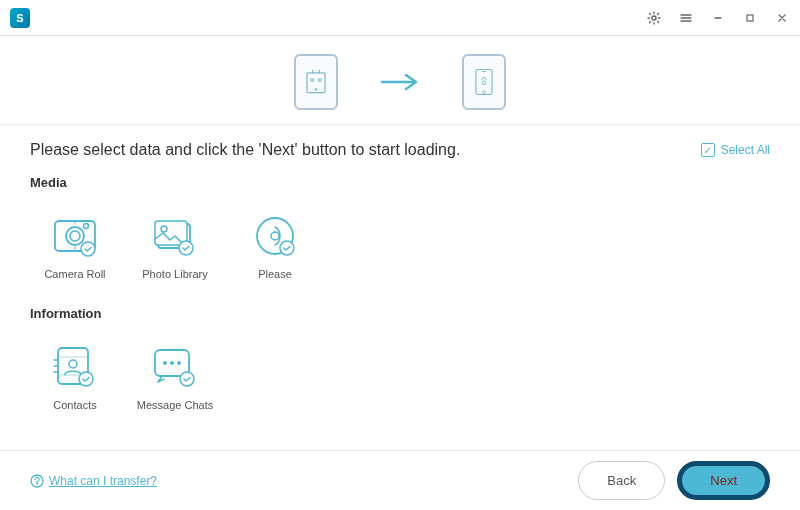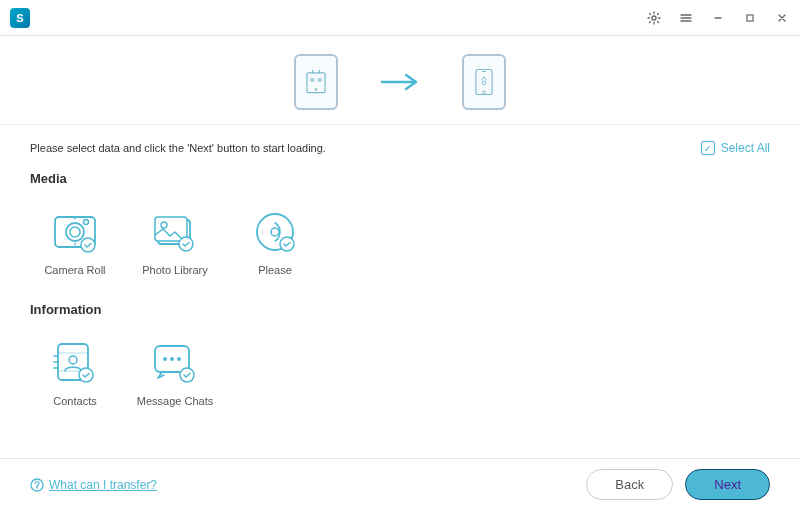--- a/index.html
+++ b/index.html
@@ -116,21 +116,21 @@
     }
 
     
     .instruction-row {
       display: flex;
       align-items: center;
       justify-content: space-between;
       margin-bottom: 16px;
     }
     .instruction-text {
-      font-size: 11px;
+      font-size: 16px;
       color: #333;
       font-weight: 500;
     }
     .select-all-container {
       display: flex;
       align-items: center;
       gap: 6px;
       cursor: pointer;
     }
     .select-all-checkbox {
@@ -220,22 +220,22 @@
       border: none;
       font-family: inherit;
     }
     .btn-back {
       background: #fff;
       color: #555;
       border: 1px solid #ccc;
     }
     .btn-next {
       background: #4db8d4;
-      color: #4c1d95;
-      border: 1px solid #0c4a6e;
+      color: #7f1d1d;
+      border: 5px solid #0c4a6e;
     }
   </style>
 </head>
 <body>
 
 <div class="title-bar">
   <div class="title-bar-left">
     <div class="app-icon">S</div>
   </div>
   <div class="title-bar-controls">

